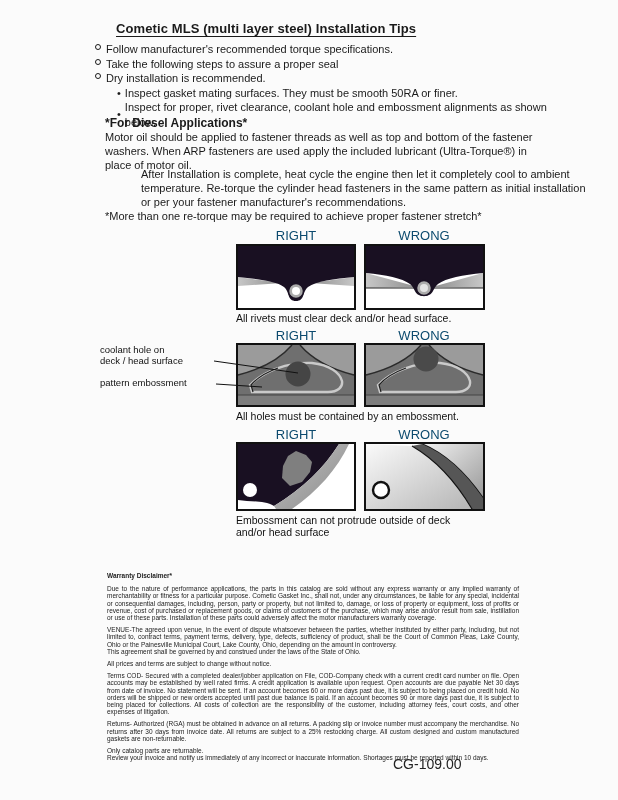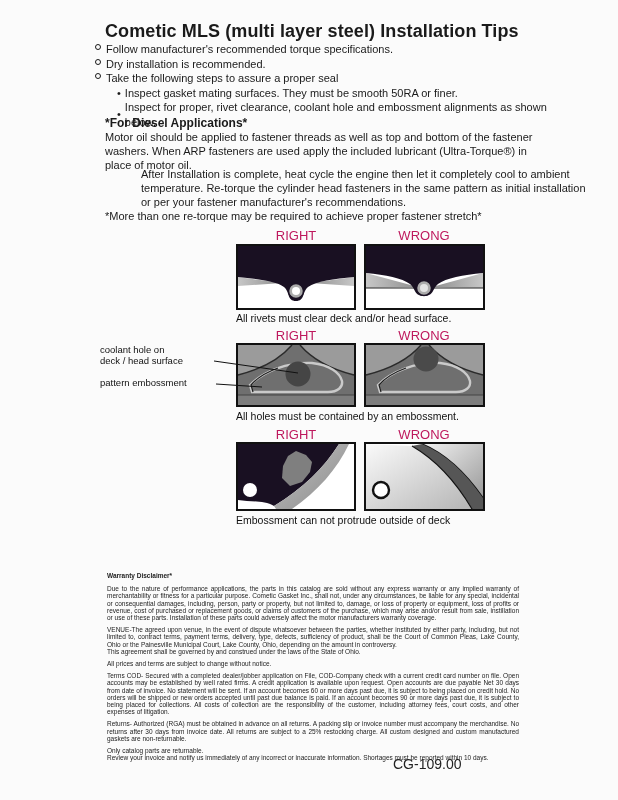--- a/index.html
+++ b/index.html
@@ -4,62 +4,62 @@
 <style>
   html,body{margin:0;padding:0;}
   body{
     width:618px;height:800px;position:relative;
     background:#fbfbfb;
     font-family:"Liberation Sans","DejaVu Sans",sans-serif;
     color:#1a1a1a;overflow:hidden;
   }
   .abs{position:absolute;}
   .page-title{
-    left:105px;top:21px;font-size:18px;font-weight:bold;
-    text-underline-offset:3px;letter-spacing:.1px;
+    left:116px;top:21px;font-size:13px;font-weight:bold;
+    text-decoration:underline;text-underline-offset:3px;letter-spacing:.1px;
   }
   .bullets{left:95px;top:42px;font-size:11px;line-height:14.5px;width:470px;}
   .bullet-row{display:flex;align-items:center;}
   .odot{
     display:inline-block;width:4px;height:4px;border:1px solid #1a1a1a;border-radius:50%;
     margin-right:5px;flex:0 0 auto;position:relative;top:-2px;
   }
   .sub{padding-left:22px;}
   .fdot{display:inline-block;margin-right:4px;flex:0 0 auto;}
   .sec-head{left:105px;top:116px;font-size:12px;font-weight:bold;}
   .para{left:105px;width:450px;font-size:11px;line-height:13.8px;}
   .p1{top:131px;}
   .p2{top:168px;margin-left:36px;}
   .p3{top:210px;}
-  .dg-label{font-size:13px;color:#be185d;text-align:center;width:120px;}
+  .dg-label{font-size:13px;color:#0c4a6e;text-align:center;width:120px;}
   .caption{font-size:10.5px;color:#111;}
   .callout{font-size:9.5px;line-height:11px;width:113px;color:#111;}
   .legal{left:107px;top:572px;width:412px;font-size:6.5px;line-height:7.2px;color:#222;text-align:justify;}
   .legal .lh{font-weight:bold;margin:0 0 6px 0;}
   .legal p{margin:0 0 5px 0;white-space:pre-line;}
   .doc-code{left:393px;top:756px;font-size:14px;color:#222;}
   svg{display:block;}
 </style>
 </head>
 <body>
 
 <div class="abs page-title">Cometic MLS (multi layer steel) Installation Tips</div>
 
 <div class="abs bullets">
   <div class="bullet-row">
     <span class="odot"></span>
     <span>Follow manufacturer's recommended torque specifications.</span>
   </div>
   <div class="bullet-row">
     <span class="odot"></span>
-    <span>Dry installation is recommended.</span>
+    <span>Take the following steps to assure a proper seal</span>
   </div>
   <div class="bullet-row">
     <span class="odot"></span>
-    <span>Take the following steps to assure a proper seal</span>
+    <span>Dry installation is recommended.</span>
   </div>
   <div class="bullet-row sub">
     <span class="fdot">•</span>
     <span>Inspect gasket mating surfaces.  They must be smooth 50RA or finer.</span>
   </div>
   <div class="bullet-row sub">
     <span class="fdot">•</span>
     <span>Inspect for proper, rivet clearance, coolant hole and embossment alignments as shown below.</span>
   </div>
 </div>
@@ -185,20 +185,21 @@
   <path d="M58,2 C82,12 101,30 119,56" fill="none" stroke="#111" stroke-width="1.5"></path>
   <path d="M58,2 C82,12 101,30 119,56 L119,67 L108,67 C92,40 72,18 48,4 Z" fill="#565656"></path>
   <path d="M2,2 L48,4 C72,18 92,40 108,67 L2,67 Z" fill="url(#gLo3)"></path>
   <path d="M48,4 C72,18 92,40 108,67" fill="none" stroke="#111" stroke-width="1.2"></path>
   <circle cx="17" cy="48" r="8" fill="#ffffff" stroke="#111" stroke-width="2.4"></circle>
   <rect x="1" y="1" width="119" height="67" fill="none" stroke="#111" stroke-width="2"></rect>
 </svg>
 
 <div class="abs caption" style="left:236px;top:514px;width:260px;">
   <div>Embossment can not protrude outside of deck</div>
+  <div>and/or head surface</div>
 </div>
 
 <div class="abs legal">
   <div class="lh">Warranty Disclaimer*</div>
   <p>Due to the nature of performance applications, the parts in this catalog are sold without any express warranty or any implied warranty of merchantability or fitness for a particular purpose.  Cometic Gasket Inc., shall not, under any circumstances, be liable for any special, incidental or consequential damages, including, person, party or property, but not limited to, damage, or loss of property or equipment, loss of profits or revenue, cost of purchased or replacement goods, or claims of customers of the purchase, which may arise and/or result from sale, instillation or use of these parts.  Installation of these parts could adversely affect the motor manufacturers warranty coverage.</p>
   <p>VENUE-The agreed upon venue, in the event of dispute whatsoever between the parties, whether instituted by either party, including, but not limited to, contract terms, payment terms, delivery, type, defects, sufficiency of product, shall be the Court of Common Pleas, Lake County, Ohio or the Painesville Municipal Court, Lake County, Ohio, depending on the amount in controversy.
 This agreement shall be governed by and construed under the laws of the State of Ohio.</p>
   <p>All prices and terms are subject to change without notice.</p>
   <p>Terms COD- Secured with a completed dealer/jobber application on File, COD-Company check with a current credit card number on file.  Open accounts may be established by well rated firms.  A credit application is available upon request.  Open accounts are due payable Net 30 days from date of invoice.  No statement will be sent.  If an account becomes 60 or more days past due, it is subject to being placed on credit hold.  No orders will be shipped or new orders accepted until past due balance is paid.  If an account becomes 90 or more days past due, it is subject to being placed for collections.  All costs of collection are the responsibility of the customer, including attorney fees, court costs, and other expenses of litigation.</p>
   <p>Returns- Authorized (RGA) must be obtained in advance on all returns.  A packing slip or invoice number must accompany the merchandise.  No returns after 30 days from invoice date.  All returns are subject to a 25% restocking charge.  All custom designed and custom manufactured gaskets are non-returnable.</p>

